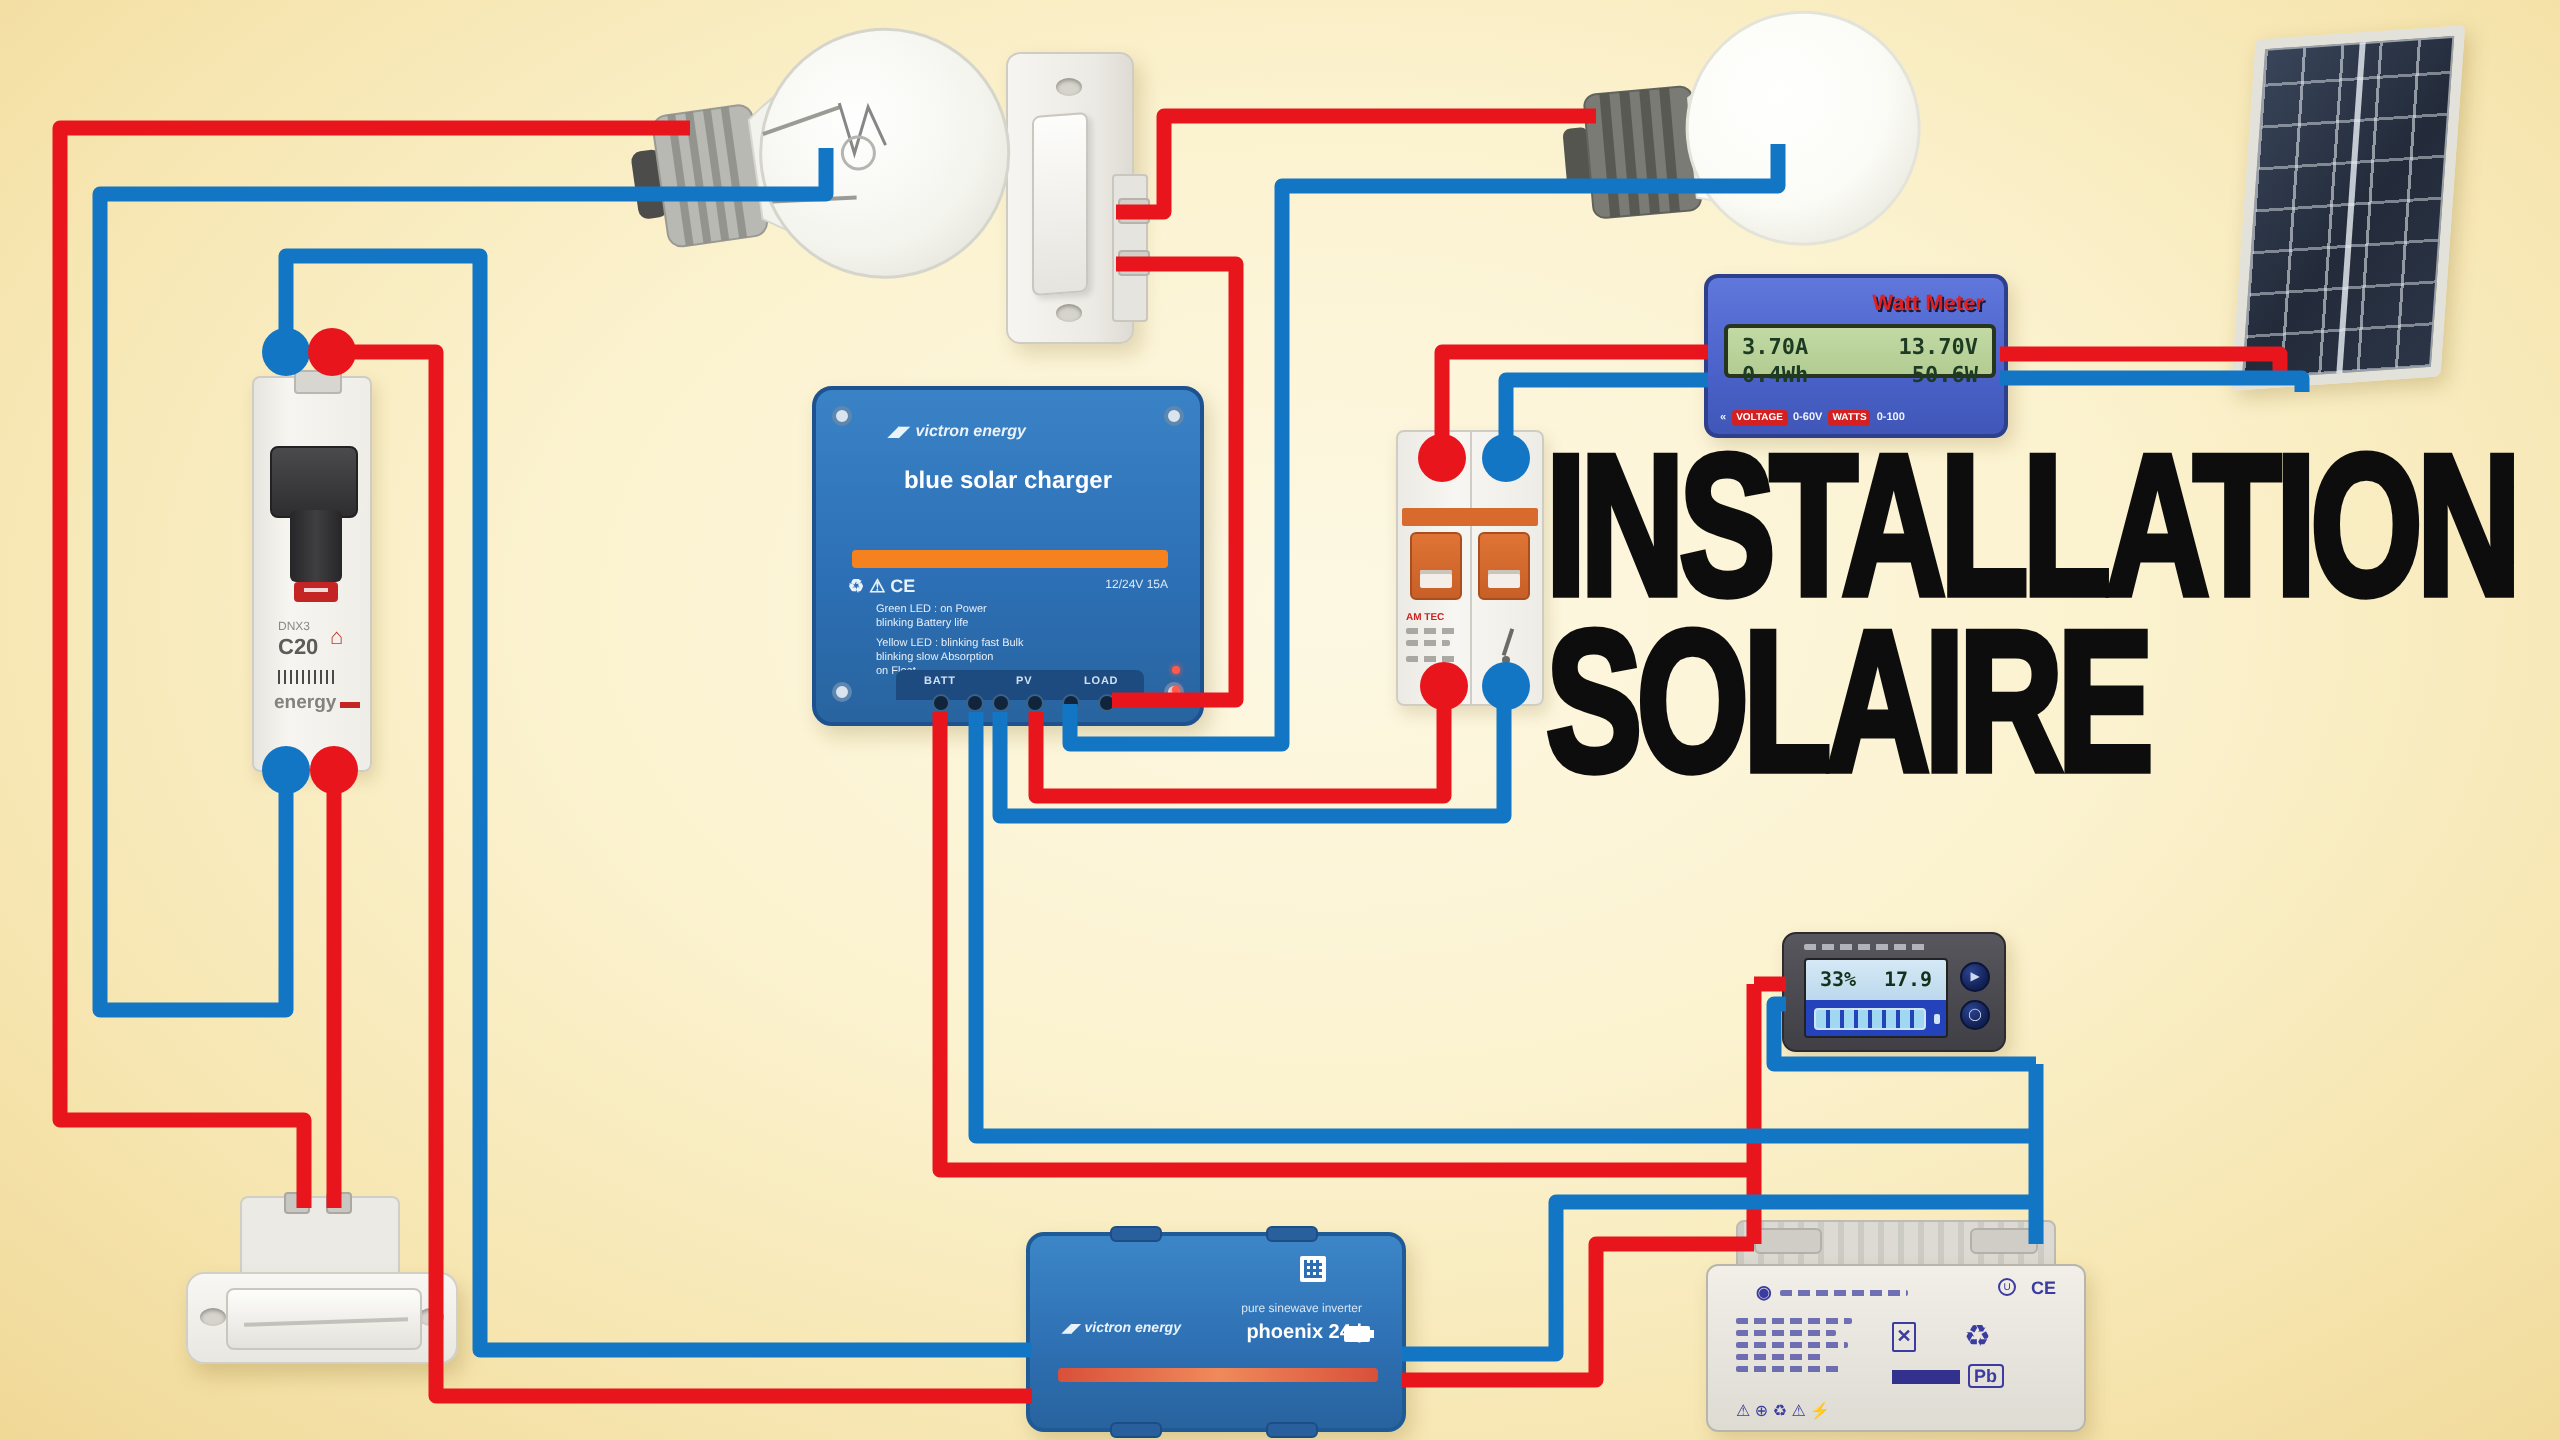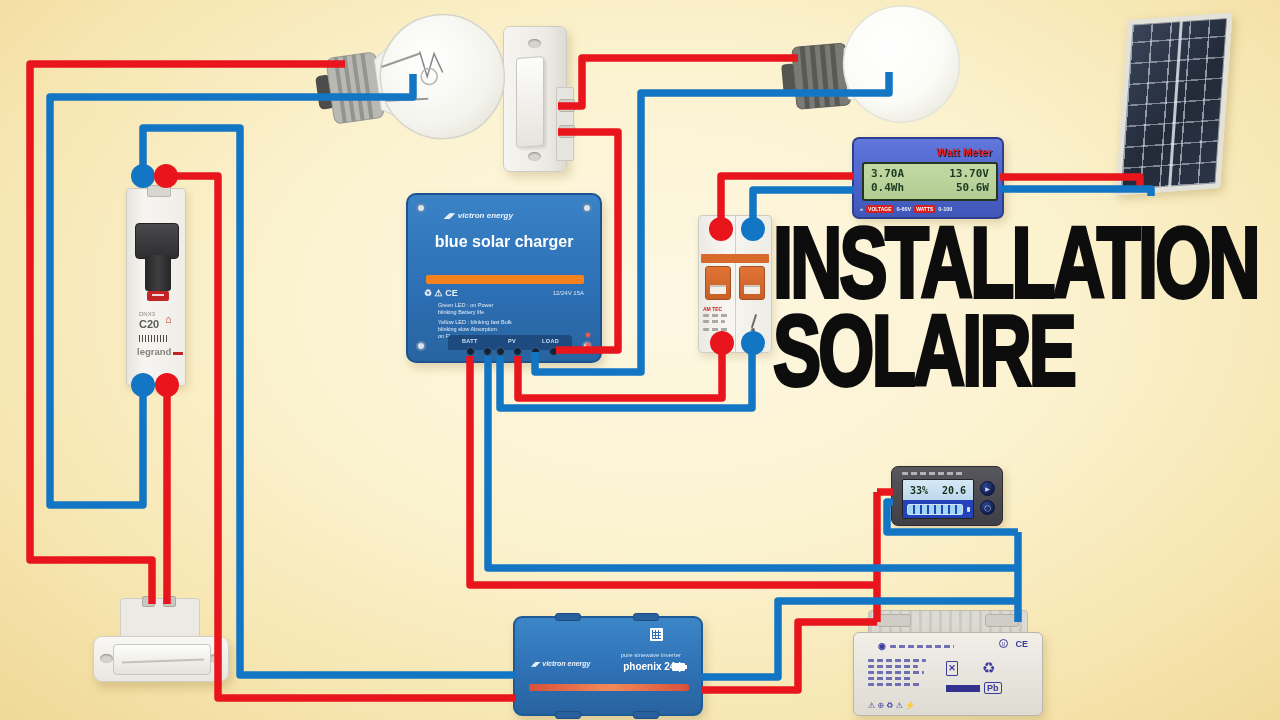--- a/index.html
+++ b/index.html
@@ -65,38 +65,38 @@
 
   .ftx{background:repeating-linear-gradient(90deg,currentColor 0 6px,transparent 6px 9px);height:3px;border-radius:1px;opacity:.7;}
 
   
   .mppt{left:406px;top:193px;width:196px;height:170px;z-index:2;color:#fff;
         background:linear-gradient(180deg,#3a82c6,#2d70b6 55%,#28649f);
         border:2px solid #1d5190;border-radius:10px;box-shadow:3px 5px 10px rgba(120,90,20,.22);}
   .mppt .screw{position:absolute;width:10px;height:10px;border-radius:50%;background:#d9e4ef;border:2px solid #5e87b0;}
   .mppt .logo{position:absolute;left:36px;top:16px;font-size:8px;font-style:italic;font-weight:700;color:#eaf2fa;}
   .mppt .logo::before{content:"◢◤";font-size:7px;margin-right:3px;font-style:normal;}
-  .mppt .product{position:absolute;left:0;top:38px;width:100%;text-align:center;font-size:16px;font-weight:700;}
+  .mppt .product{position:absolute;left:0;top:38px;width:100%;text-align:center;font-size:12px;font-weight:700;}
   .mppt .model{position:absolute;left:0;top:53px;width:100%;text-align:center;font-size:17px;font-weight:700;letter-spacing:.5px;}
   .mppt .obar{position:absolute;left:18px;top:80px;width:158px;height:9px;background:var(--accent-orange,#f5821f);border-radius:2px;}
   .mppt .certs{position:absolute;left:16px;top:93px;font-size:9px;font-weight:700;color:#e8f0f8;}
   .mppt .spec{position:absolute;right:16px;top:95px;font-size:6px;color:#dcе8f4;color:#dce8f4;text-align:right;}
   .mppt .leds1{position:absolute;left:30px;top:107px;font-size:5.5px;line-height:7px;color:#e6eef8;}
   .mppt .leds2{position:absolute;left:30px;top:124px;font-size:5.5px;line-height:7px;color:#e6eef8;}
   .mppt .strip{position:absolute;left:40px;top:140px;width:124px;height:15px;background:#1d4b80;border-radius:4px 4px 0 0;}
   .mppt .strip span{position:absolute;top:3px;font-size:5.5px;font-weight:700;color:#cfe0f2;letter-spacing:.4px;}
   .mppt .term{position:absolute;top:152px;width:9px;height:9px;border-radius:50%;background:#10243c;border:1.5px solid #3c6288;}
   .mppt .led{position:absolute;left:178px;width:4px;height:4px;border-radius:50%;background:#ff5a4a;box-shadow:0 0 3px #ff5a4a;}
 
   
   .meter{left:852px;top:137px;width:152px;height:82px;z-index:2;
          background:linear-gradient(180deg,#6078dc,#4a62c9 60%,#4057b8);
          border:2px solid #2e3f8e;border-radius:7px;box-shadow:3px 4px 9px rgba(120,90,20,.2);}
   .meter .name{position:absolute;right:10px;top:7px;font-size:11px;font-weight:700;color:#e02020;text-shadow:1px 1px 0 #1a1a3a;}
-  .meter .lcd{position:absolute;left:8px;top:23px;width:136px;height:39px;background:linear-gradient(180deg,#c2d9a4,#b2cc92);
+  .meter .lcd{position:absolute;left:8px;top:23px;width:136px;height:27px;background:linear-gradient(180deg,#c2d9a4,#b2cc92);
               border:2px solid #27351f;border-radius:3px;padding:3px 7px;
               font-family:"DejaVu Sans Mono",monospace;font-weight:700;font-size:11px;color:#1d3a22;}
   .meter .lcd .row{display:flex;justify-content:space-between;line-height:14px;}
   .meter .foot{position:absolute;left:6px;top:66px;width:142px;display:flex;align-items:center;gap:3px;
                font-size:5.5px;color:#eef2fa;font-weight:700;}
   .meter .badge{background:#d42020;border-radius:2px;padding:1px 2px;font-size:5px;color:#fff;}
 
   
   .mon{left:891px;top:466px;width:112px;height:60px;z-index:2;background:linear-gradient(180deg,#57575d,#3f3f45);
        border:1px solid #2b2b30;border-radius:7px;box-shadow:3px 4px 9px rgba(120,90,20,.2);}
@@ -182,21 +182,21 @@
   <div class="clip"></div>
   <div class="tog"></div>
   <div class="lever"></div>
   <div class="rlab">
       <i></i>
     </div>
   <div class="series">DNX3</div>
   <div class="rating">C20</div>
   <div class="house">⌂</div>
   <div class="code"></div>
-  <div class="brand"><span>legrand</span><i></i></div>
+  <div class="brand"><span>energy</span><i></i></div>
 </div>
 
 <div class="dev brk2">
   <div class="mid"></div>
   <div class="band"></div>
   <div class="t l">
       <i></i>
     </div>
   <div class="t r">
       <i></i>
@@ -264,21 +264,21 @@
     <span class="badge">WATTS</span>
     <span>0-100</span>
   </div>
 </div>
 
 <div class="dev mon">
   <div class="hd ftx"></div>
   <div class="lcd">
     <div class="digits">
       <span>33%</span>
-      <span>20.6</span>
+      <span>17.9</span>
     </div>
     <div class="bargraph">
         <i></i>
         <b></b>
       </div>
   </div>
   <div class="btn" style="top:14px;">▶</div>
   <div class="btn" style="top:33px;">◯</div>
 </div>
 

